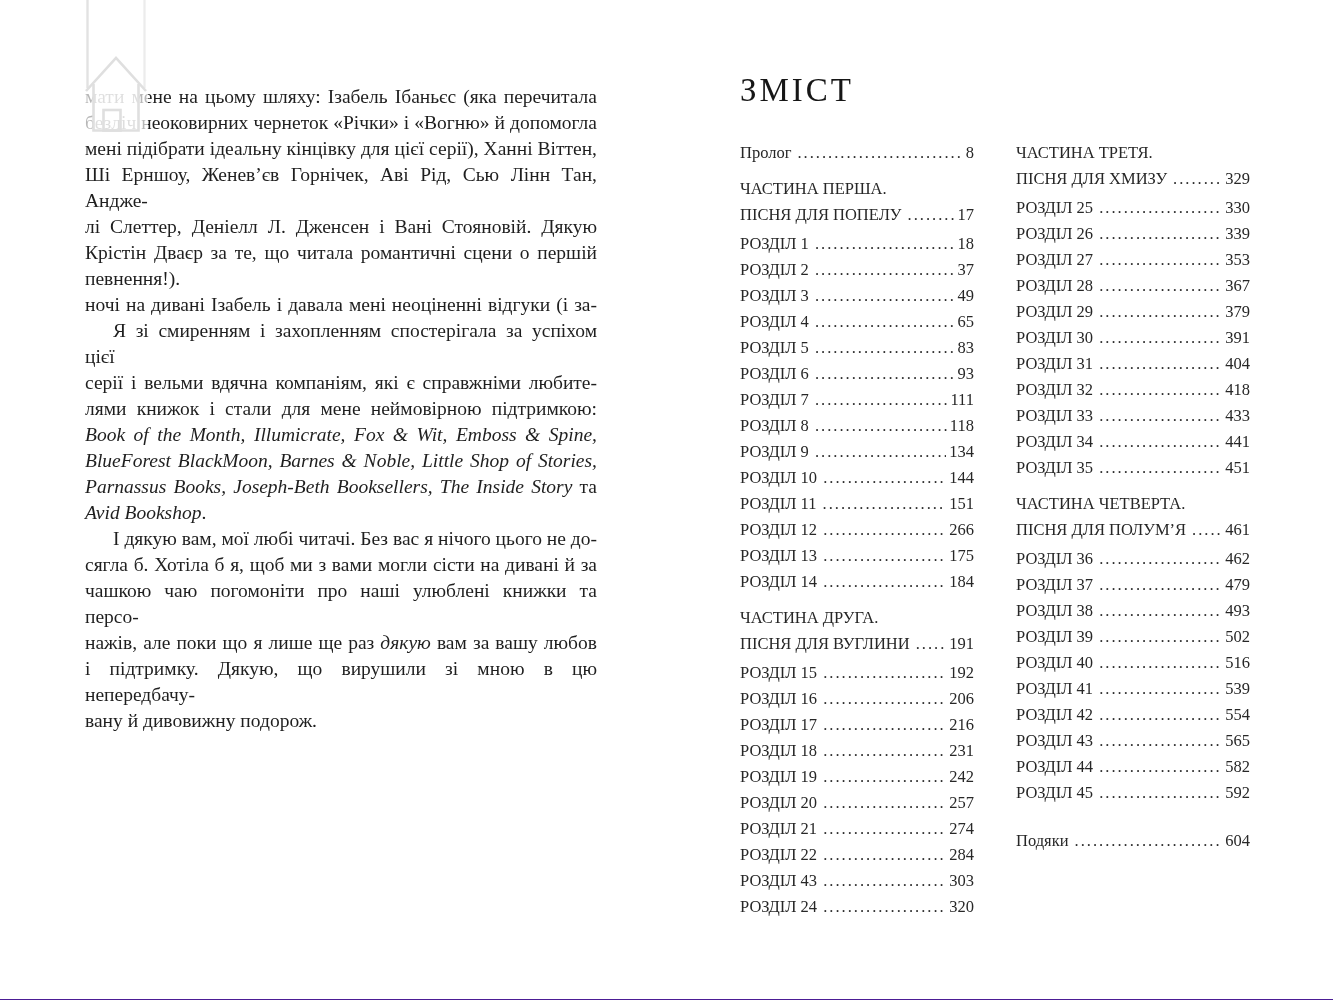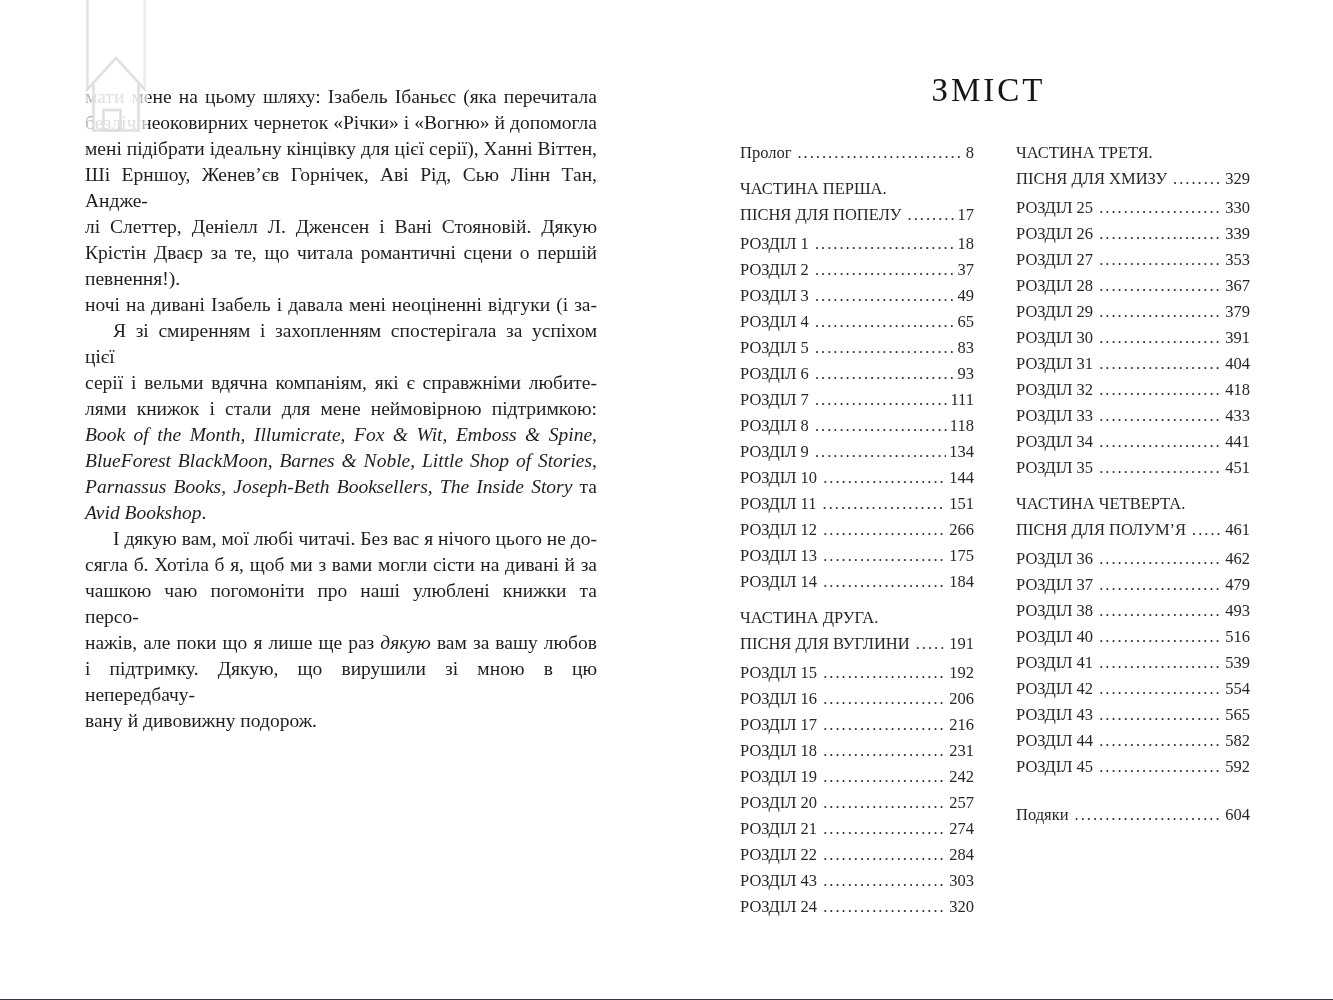--- a/index.html
+++ b/index.html
@@ -24,21 +24,21 @@
     font-size:19.5px;line-height:26px;color:#1f1f1f;z-index:1;
   }
   .bline{text-align:justify;text-align-last:justify;}
   .bline.last{text-align-last:auto;}
   .bline.indent{text-indent:28px;}
   .it{font-style:italic;}
 
   
   .toc-title{
     position:absolute;left:740px;top:72px;width:497px;margin:0;
-    text-align:center;font-weight:400;font-size:33px;letter-spacing:3px;
+    text-align:left;font-weight:400;font-size:33px;letter-spacing:3px;
     color:#161616;
   }
   .toc-cols{
     position:absolute;left:740px;top:140px;width:497px;
     display:flex;gap:42px;
   }
   .toc-col{flex:0 0 234px;width:234px;font-size:16.5px;line-height:26px;color:#272727;}
   .toc-row{display:flex;align-items:baseline;}
   .toc-label{white-space:nowrap;}
   .leader{flex:1 1 auto;overflow:hidden;white-space:nowrap;margin:0 3px 0 6px;min-width:8px;color:#2e2e2e;}
@@ -315,20 +315,25 @@
             <span class="toc-label">РОЗДІЛ 37</span>
             <span class="leader"></span>
             <span class="toc-page">479</span>
           </div>
           <div class="toc-row">
             <span class="toc-label">РОЗДІЛ 38</span>
             <span class="leader"></span>
             <span class="toc-page">493</span>
           </div>
           <div class="toc-row">
+            <span class="toc-label">РОЗДІЛ 39</span>
+            <span class="leader"></span>
+            <span class="toc-page">502</span>
+          </div>
+          <div class="toc-row">
             <span class="toc-label">РОЗДІЛ 40</span>
             <span class="leader"></span>
             <span class="toc-page">516</span>
           </div>
           <div class="toc-row">
             <span class="toc-label">РОЗДІЛ 41</span>
             <span class="leader"></span>
             <span class="toc-page">539</span>
           </div>
           <div class="toc-row">

